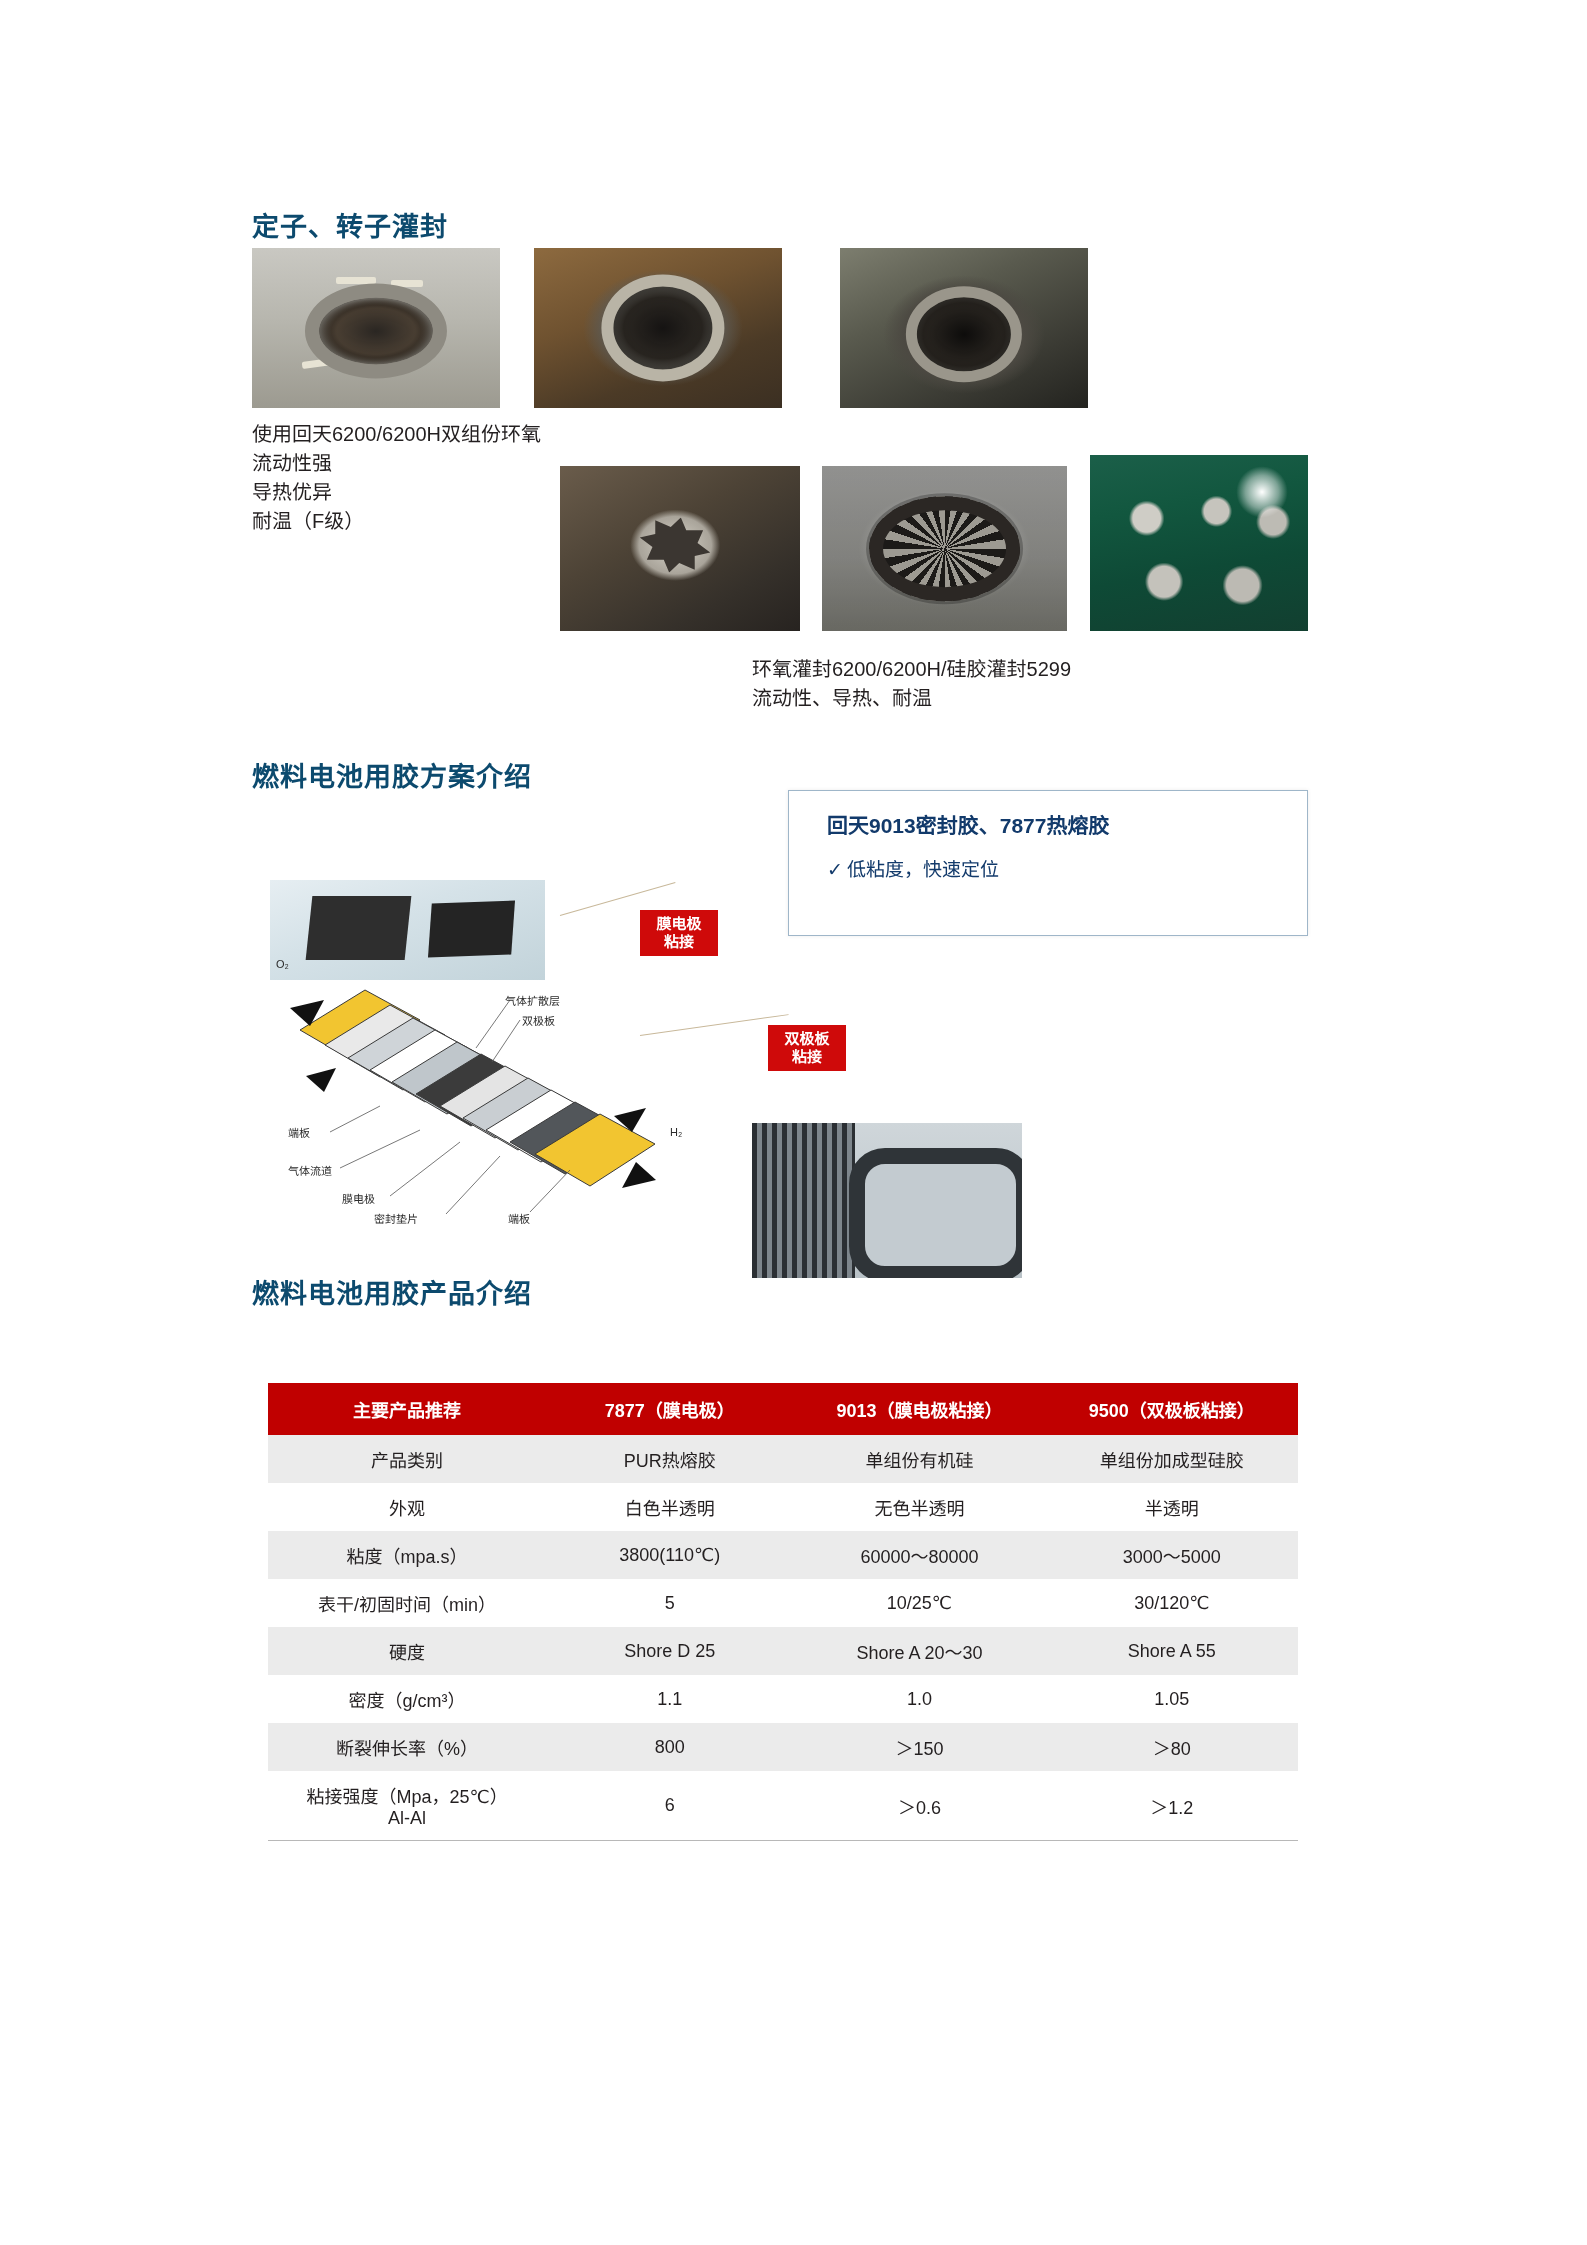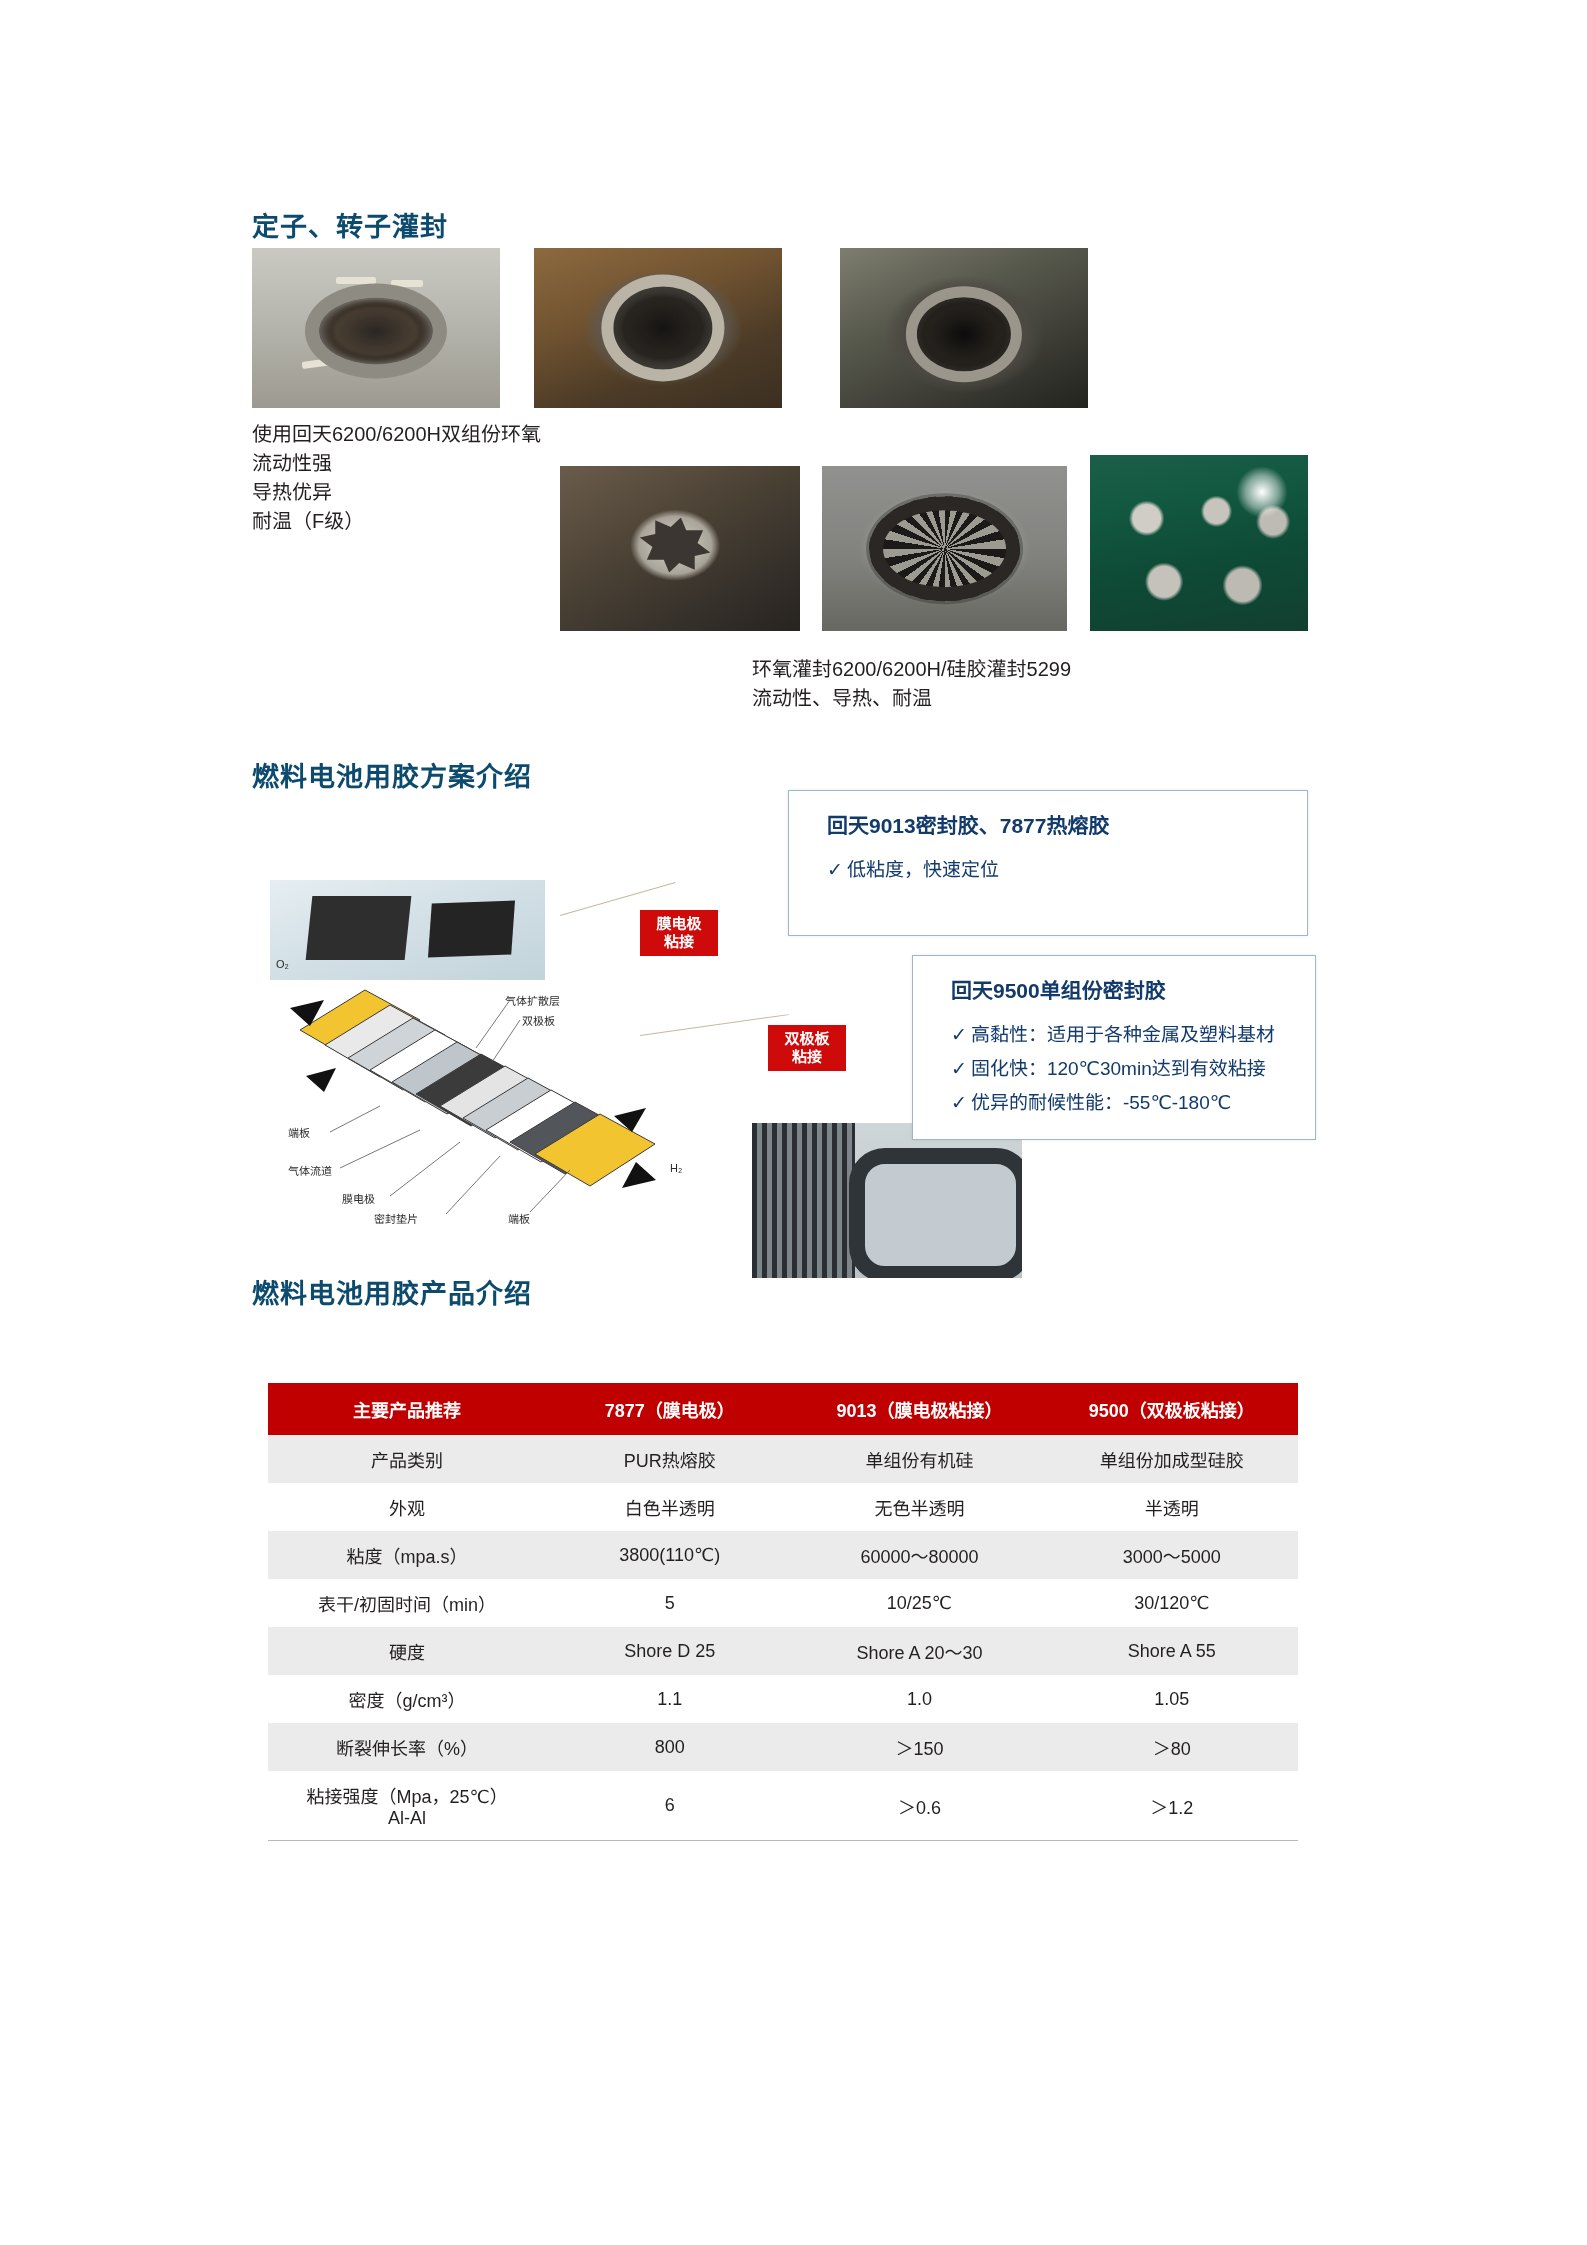--- a/index.html
+++ b/index.html
@@ -411,21 +411,21 @@
         <line x1="60" y1="252" x2="110" y2="226"></line>
         <line x1="70" y1="288" x2="150" y2="250"></line>
         <line x1="120" y1="316" x2="190" y2="262"></line>
         <line x1="176" y1="334" x2="230" y2="276"></line>
         <line x1="260" y1="332" x2="300" y2="290"></line>
         <line x1="240" y1="120" x2="206" y2="168"></line>
         <line x1="250" y1="140" x2="222" y2="182"></line>
       </g>
     </svg>
     <div class="diag-label" style="left:6px; top:78px;">O₂</div>
-    <div class="diag-label" style="left:400px; top:246px;margin-top:36px;">H₂</div>
+    <div class="diag-label" style="left:400px; top:246px;">H₂</div>
     <div class="diag-label" style="left:18px; top:244px;">端板</div>
     <div class="diag-label" style="left:238px; top:330px;">端板</div>
     <div class="diag-label" style="left:18px; top:282px;">气体流道</div>
     <div class="diag-label" style="left:72px; top:310px;">膜电极</div>
     <div class="diag-label" style="left:104px; top:330px;">密封垫片</div>
     <div class="diag-label" style="left:235px; top:112px;">气体扩散层</div>
     <div class="diag-label" style="left:252px; top:132px;">双极板</div>
   </div>
 
   <div class="bp-photo">
@@ -441,28 +441,20 @@
   <div class="red-tag" style="left:768px; top:1025px; width:66px;">双极板
 粘接</div>
 
   <div class="callout" style="left:788px; top:790px; width:520px; height:146px;">
     <h4>回天9013密封胶、7877热熔胶</h4>
     <ul>
       <li><span class="tick">✓</span><span>低粘度，快速定位</span></li>
     </ul>
   </div>
 
-  <div class="callout" style="left:912px; top:955px; width:404px; height:185px;">
-    <h4>回天9500单组份密封胶</h4>
-    <ul>
-      <li><span class="tick">✓</span><span>高黏性：适用于各种金属及塑料基材</span></li>
-      <li><span class="tick">✓</span><span>固化快：120℃30min达到有效粘接</span></li>
-      <li><span class="tick">✓</span><span>优异的耐候性能：-55℃-180℃</span></li>
-    </ul>
-  </div>
 
   <div class="section-title" style="left:252px; top:1272px;">燃料电池用胶产品介绍</div>
 
   <div class="table-wrap">
     <table class="products">
       <thead>
         <tr>
           <th class="col-0">主要产品推荐</th>
           <th class="col-1">7877（膜电极）</th>
           <th class="col-2">9013（膜电极粘接）</th>

